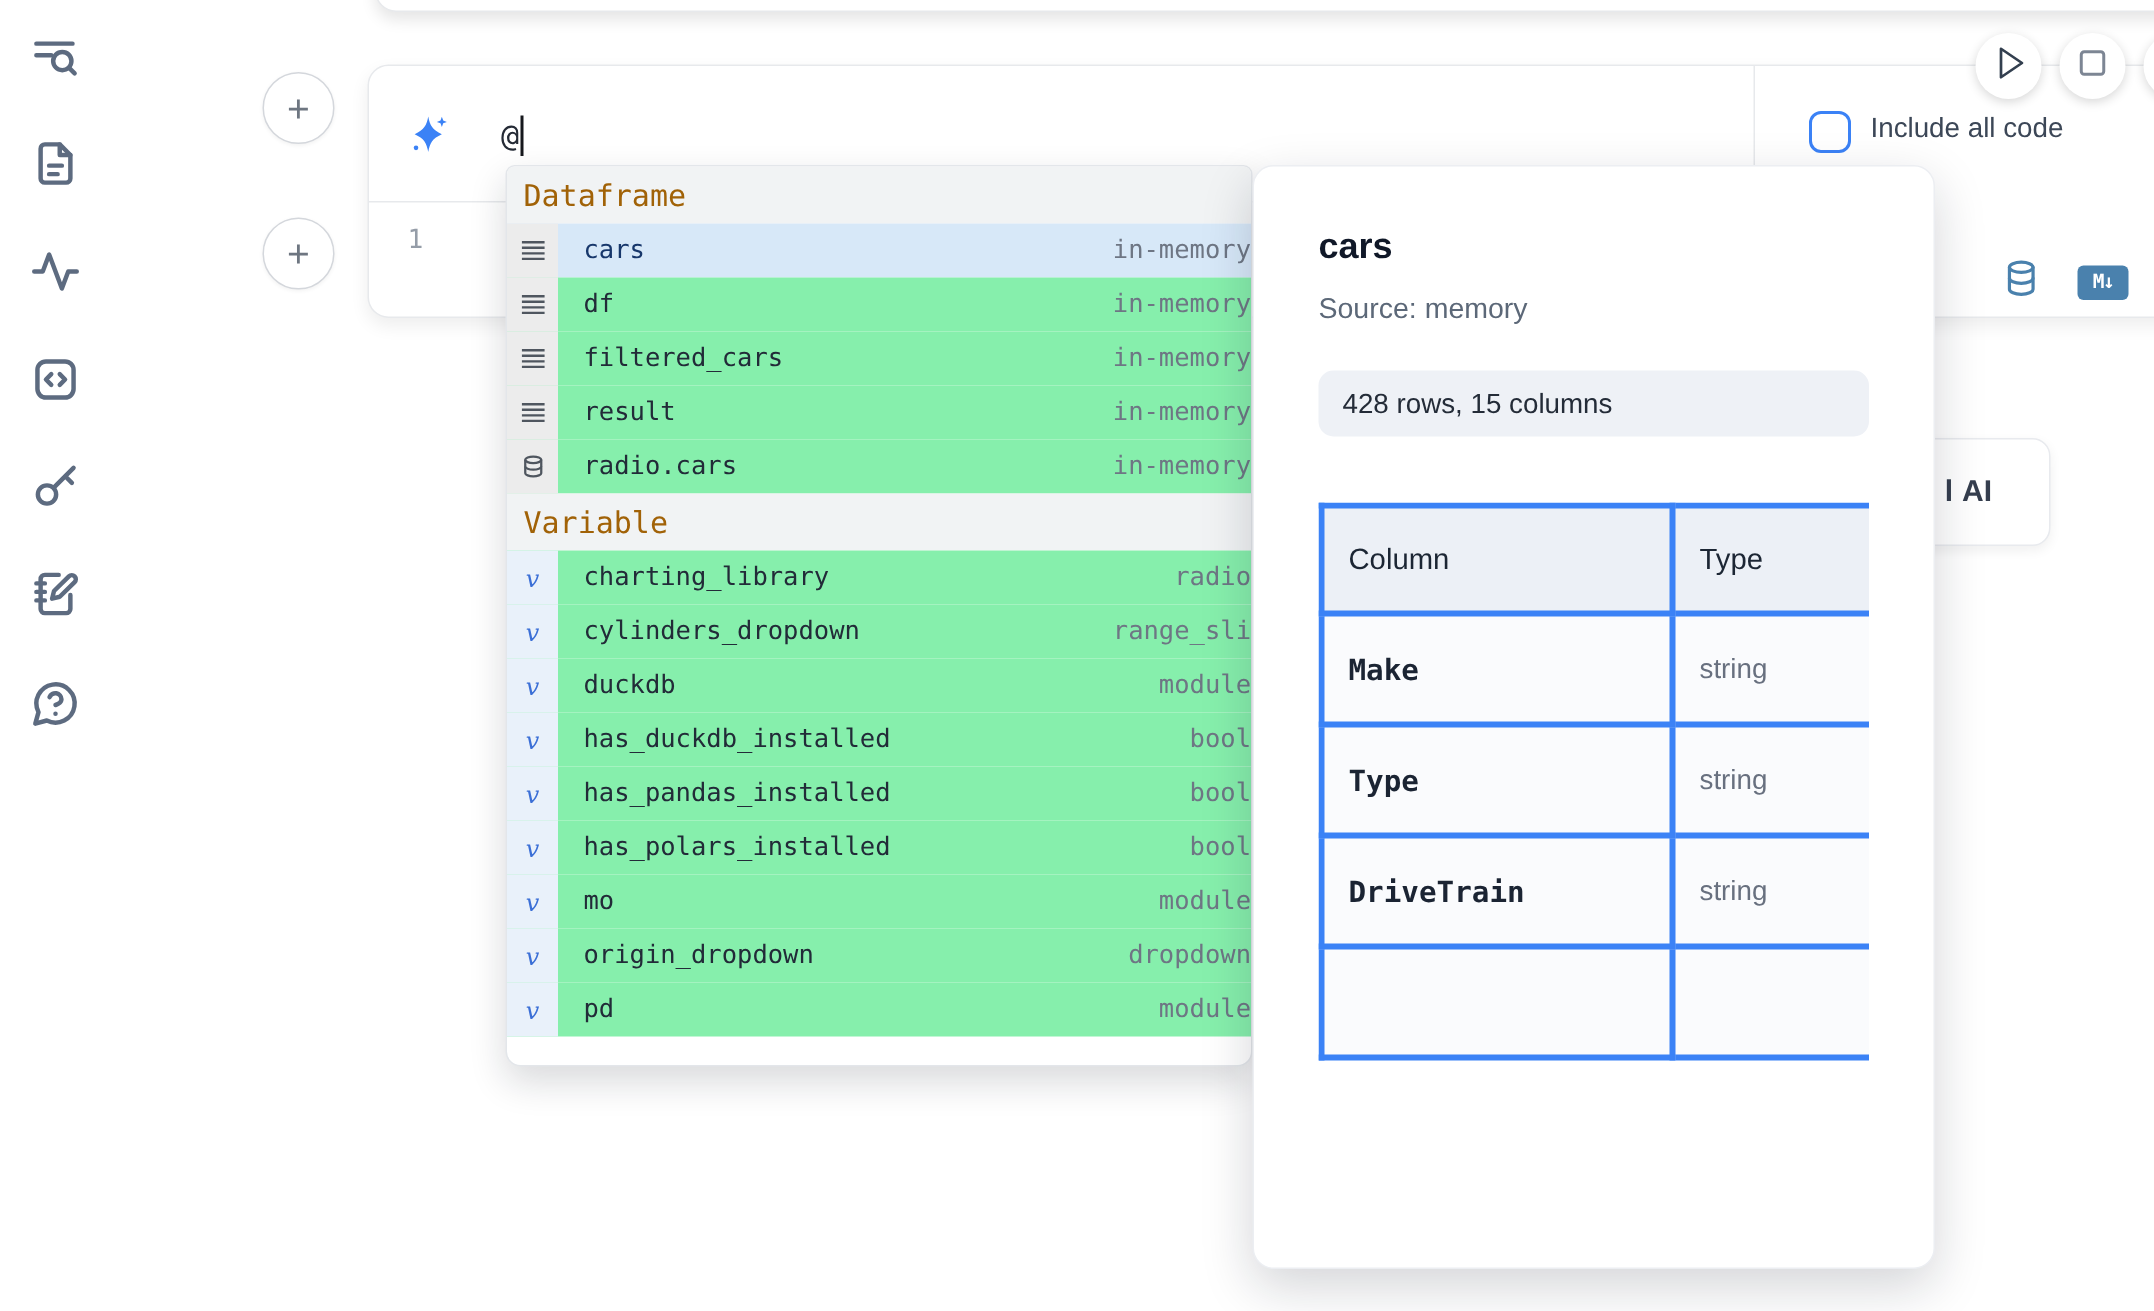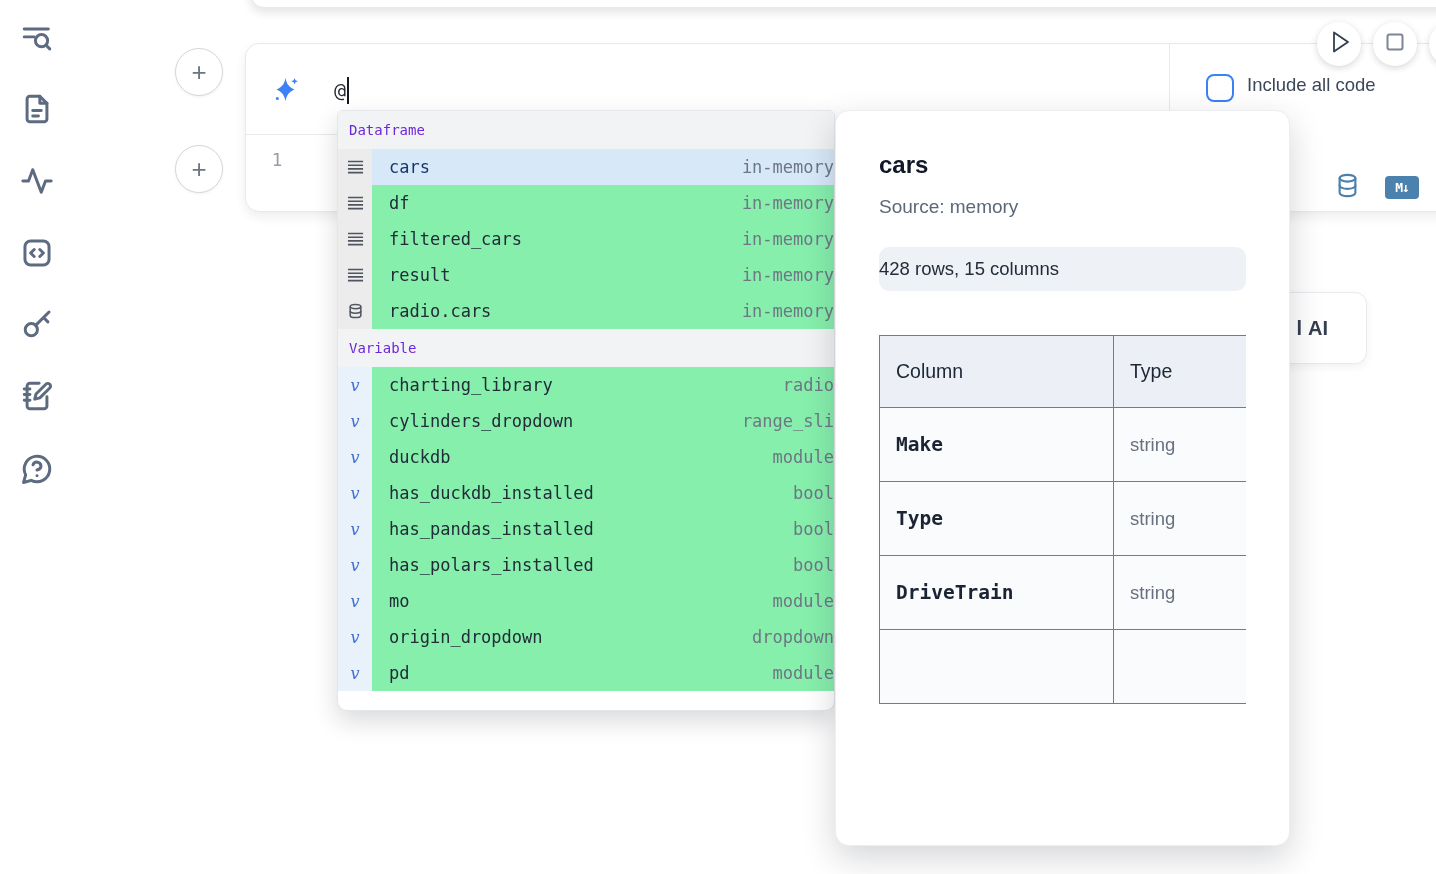--- a/index.html
+++ b/index.html
@@ -63,44 +63,44 @@
             border:1px solid #e8eaee; border-radius:12px; box-shadow:0 3px 8px rgba(0,0,0,.06);
             z-index:3; display:flex; align-items:center; justify-content:flex-end;
             padding-right:38px; gap:6px; font-weight:bold; font-size:20px; color:#353e4e;
             cursor:pointer; }
 
   
   .dropdown { position:absolute; left:337px; top:110px; width:498px; height:601px;
               background:#fff; border:1px solid #e3e6ea; border-radius:6px 6px 10px 10px;
               box-shadow:0 10px 24px rgba(16,24,40,.16); overflow:hidden; z-index:5;
               font-family:"DejaVu Sans Mono", monospace; font-size:17px; }
-  .ac-header { height:38px; background:#f1f3f4; color:#6d28d9; display:flex;
-               align-items:center; padding-left:11px; font-size:14px; }
+  .ac-header { height:38px; background:#f1f3f4; color:#a16207; display:flex;
+               align-items:center; padding-left:11px; font-size:20px; }
   .ac-row { height:36px; display:flex; align-items:stretch; cursor:pointer; background:#86efac; }
   .ac-row.sel { background:#d7e8f8; }
   .ac-gutter { width:34px; flex:0 0 34px; display:flex; align-items:center; justify-content:center; }
   .ac-gutter.gray { background:#ececec; }
   .ac-gutter.blue { background:#e9f1fa; }
   .ac-gutter svg { width:17px; height:16px; stroke:#4f565f; stroke-width:1.7; fill:none; }
   .ac-var { font-family:"DejaVu Serif", serif; font-style:italic; color:#3b6fd6; font-size:16px; }
   .ac-name { flex:1; display:flex; align-items:center; padding-left:17px; color:#222b38; }
   .ac-row.sel .ac-name { color:#17376b; }
   .ac-type { display:flex; align-items:center; color:#6e7684; }
 
   
   .panel { position:absolute; left:835px; top:110px; width:455px; height:736px; background:#fff;
            border:1px solid #eceef2; border-radius:14px; box-shadow:0 12px 34px rgba(16,24,40,.18);
            z-index:6; padding:40px 43px; }
   .panel h2 { font-size:24px; font-weight:bold; color:#101828; margin-bottom:17px; }
   .panel .source { font-size:19px; color:#5c6878; margin-bottom:29px; }
   .badge { height:44px; background:#eef1f6; border-radius:10px; display:flex; align-items:center;
-           padding:0 0; font-size:18.5px; color:#242c38; margin-bottom:44px; }
+           padding:0 16px; font-size:18.5px; color:#242c38; margin-bottom:44px; }
   .tbl-wrap { height:463px; overflow:hidden; }
   table.schema { border-collapse:collapse; width:368px; table-layout:fixed; }
-  table.schema th, table.schema td { border:1px solid #3b82f6; text-align:left; }
+  table.schema th, table.schema td { border:4px solid #3b82f6; text-align:left; }
   table.schema th { background:#ecf0f6; height:72px; font-weight:normal; font-size:19.5px;
                     color:#1c2634; padding-left:16px; }
   table.schema td { background:#fafbfd; height:74px; padding-left:16px; }
   td.col-name { font-family:"DejaVu Sans Mono", monospace; font-size:19.5px; color:#1b2433;font-weight:bold; }
   td.col-type { font-size:18.5px; color:#68707f; }
   .c1 { width:234px; } .c2 { width:134px; }
 </style>
 </head>
 <body>
 

